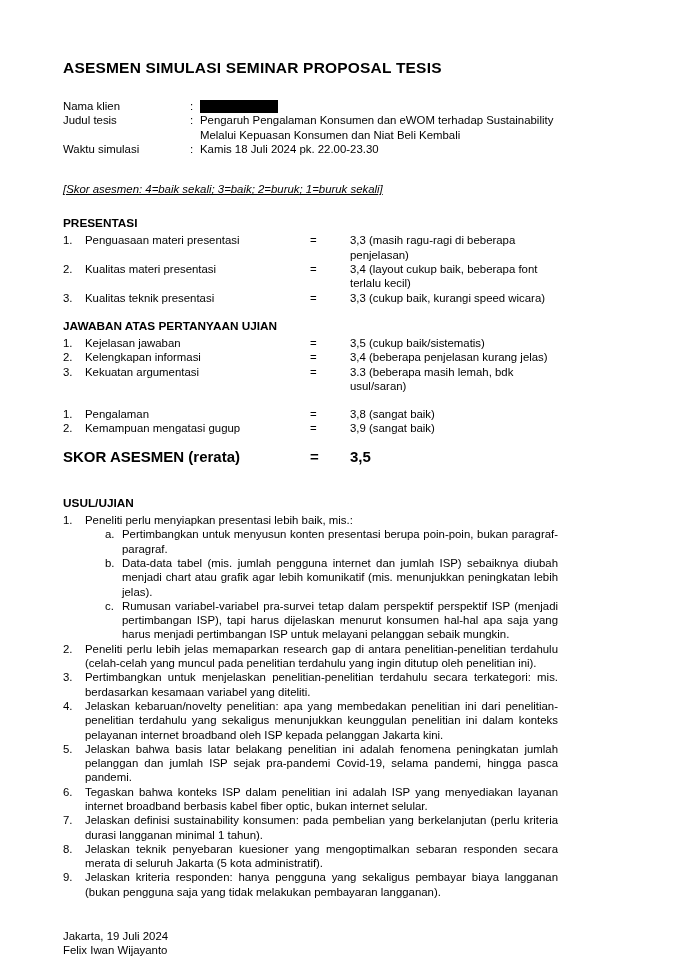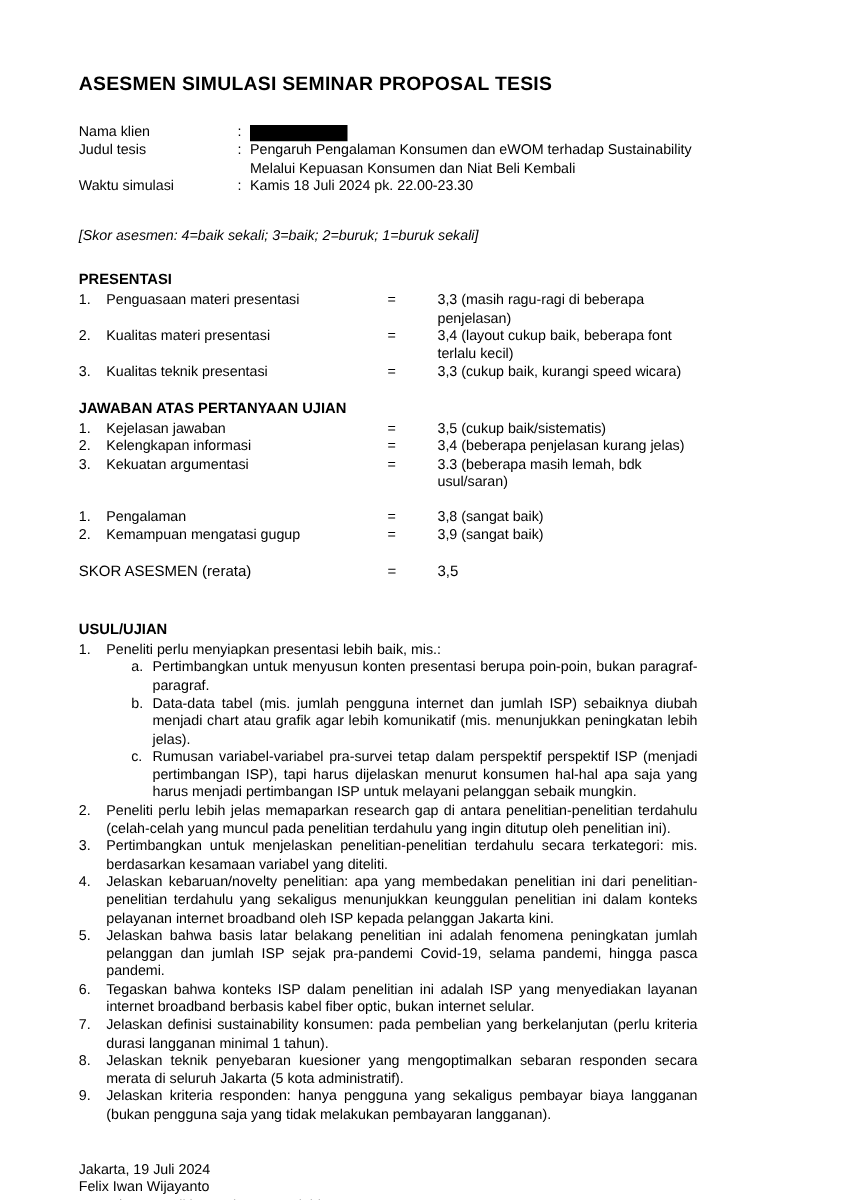--- a/index.html
+++ b/index.html
@@ -9,25 +9,25 @@
     background: #ffffff; color: #000000;
     font-family: "Liberation Sans", "DejaVu Sans", sans-serif;
     font-size: 11.4px; line-height: 14.3px;
     padding: 58px 62px 0 63px;
     overflow: hidden;
   }
   .title { font-size: 15.5px; line-height: 19px; font-weight: bold; margin: 0 0 22px 0; letter-spacing: 0.2px; }
   .meta { margin: 0 0 26px 0; }
   .meta-row { display: grid; grid-template-columns: 127px 10px 1fr; }
   .redaction { display: inline-block; width: 78px; height: 13px; background: #000; vertical-align: text-top; }
-  .score-note { font-style: italic; margin: 0 0 20px 0; }
+  .score-note { font-style: italic; margin: 0 0 20px 0; text-decoration: underline; }
   .section { margin: 0 0 14px 0; }
   .section-heading { font-size: 11.8px; font-weight: bold; margin: 0 0 2px 0; line-height: 15px; }
   .score-row { display: grid; grid-template-columns: 22px 225px 40px 1fr; }
-  .total-row { display: grid; grid-template-columns: 247px 40px 1fr; font-weight: normal; font-size: 12px; margin: 0; }
+  .total-row { display: grid; grid-template-columns: 247px 40px 1fr; font-weight: bold; font-size: 15px; margin: 0; }
   .usul { margin-top: 32px; }
   .usul-item { display: grid; grid-template-columns: 22px 1fr; }
   .usul-text { text-align: justify; }
   .sub-list { margin-left: 20px; }
   .sub-item { display: grid; grid-template-columns: 17px 1fr; }
   .footer { margin-top: 30px; }
 </style>
 </head>
 <body>
 

